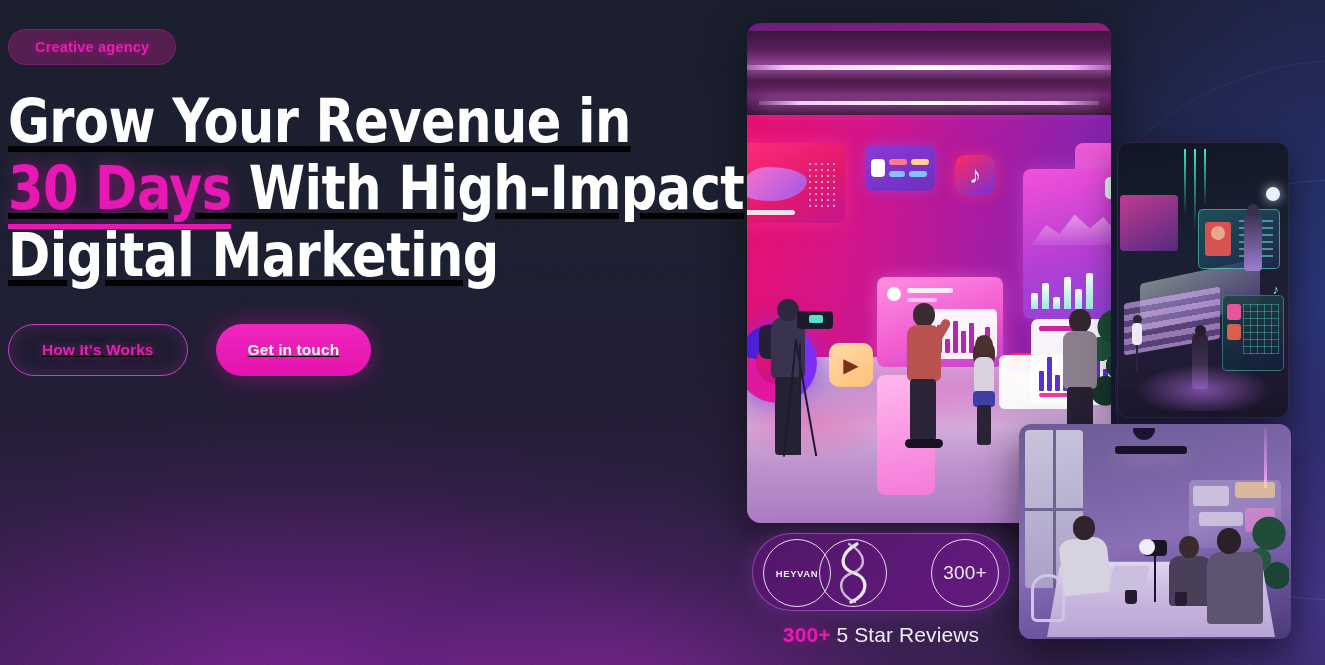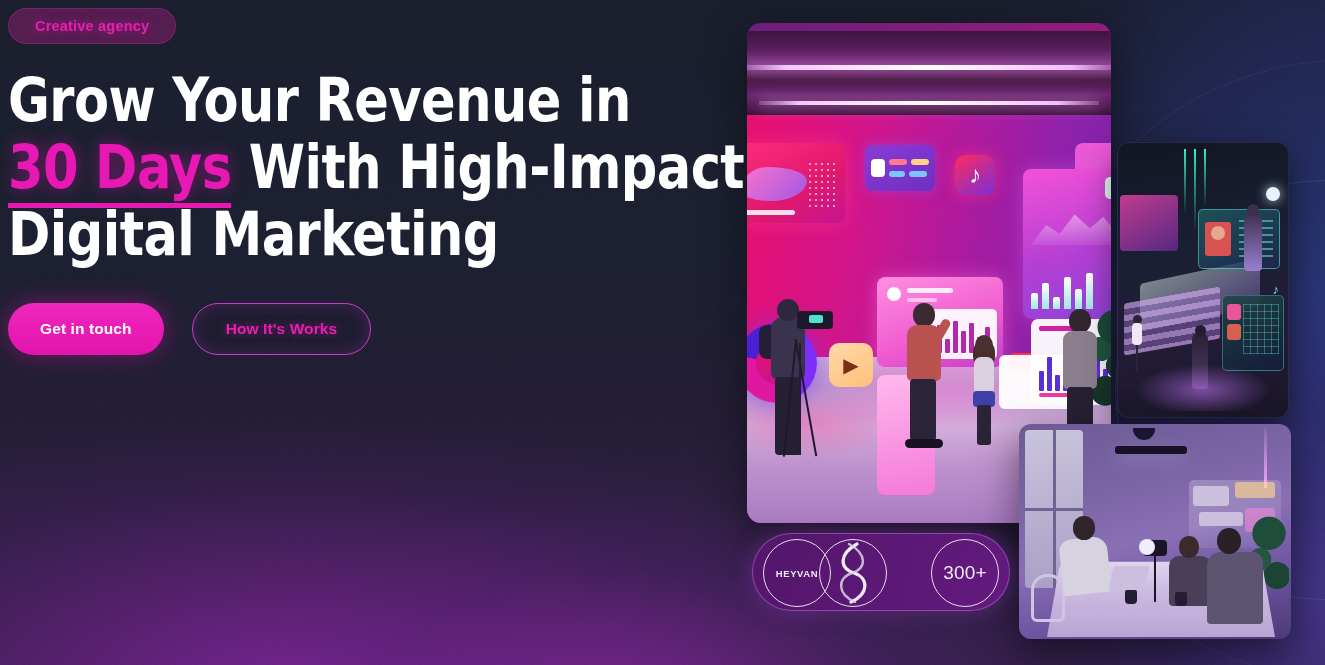--- a/index.html
+++ b/index.html
@@ -54,22 +54,23 @@
     background-image:
       repeating-linear-gradient(27deg, rgba(255,255,255,.012) 0 1px, rgba(0,0,0,0) 1px 3px),
       repeating-linear-gradient(113deg, rgba(255,255,255,.010) 0 1px, rgba(0,0,0,0) 1px 4px),
       repeating-linear-gradient(68deg, rgba(0,0,0,.03) 0 1px, rgba(0,0,0,0) 1px 3px);
   }
 
   
   .left-col{
     position:absolute; left:0; top:0;
     width:745px; height:664px;
-    padding:8px 0 0 8px;
+    padding:29px 0 0 8px;
     z-index:5;
+    text-decoration:underline;
   }
   .eyebrow-pill{
     display:inline-flex; align-items:center; justify-content:center;
     height:36px; padding:0 26px;
     border-radius:20px;
     background:rgba(166,30,128,.42);
     border:1px solid rgba(214,44,170,.28);
     color:#e61fae;
     font-size:14.5px; font-weight:700; letter-spacing:.2px;
     text-shadow:0 0 10px rgba(230,31,174,.55);
@@ -699,34 +700,38 @@
     </div>
 
     <h1 class="headline">
       <span>Grow Your Revenue in</span><br>
       <span class="hl-accent">30 Days</span><span> With High-Impact</span><br>
       <span>Digital Marketing</span>
     </h1>
 
 
     <div class="cta-row">
+      <button class="btn btn-outline">How It's Works</button>
       <button class="btn btn-primary">Get in touch</button>
-      <button class="btn btn-outline">How It's Works</button>
     </div>
   </div>
 
   <div class="review-wrap">
     <div class="logo-strip">
       <div class="lg-circle lg-c1">
         <span class="lg-t1">HEYVAN</span>
       </div>
       <div class="lg-circle lg-c2"></div>
       <div class="lg-circle lg-c4">
         <span class="lg-t4">300+</span>
       </div>
       <svg class="lg-mark" viewBox="0 0 54 66">
         <path d="M30 4 C12 14, 12 28, 27 33 C42 38, 42 54, 24 62" fill="none" stroke="#f4ecf8" stroke-width="3.2" stroke-linecap="round"></path>
         <path d="M22 4 C40 14, 40 28, 25 33 C10 38, 10 54, 28 62" fill="none" stroke="#ddd2e8" stroke-width="2.4" stroke-linecap="round" opacity=".85"></path>
       </svg>
     </div>
+    <div class="review-text">
+      <b>300+</b>
+      <span>5 Star Reviews</span>
+    </div>
   </div>
 
 </div>
 
 </body></html>

